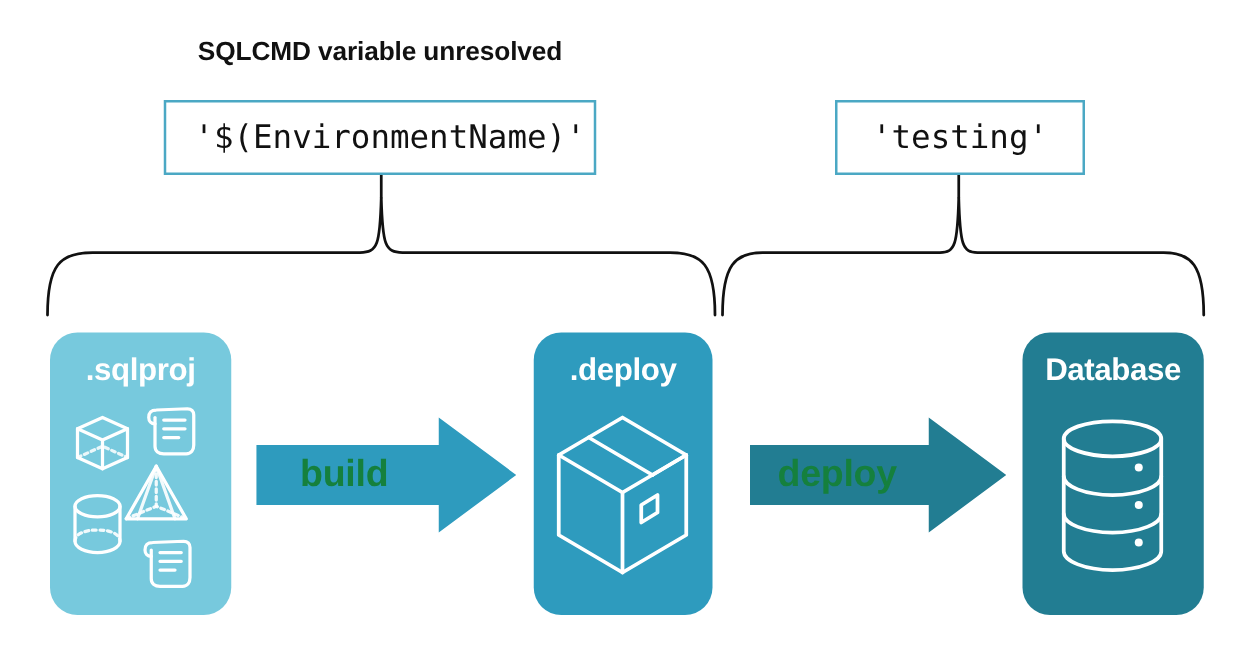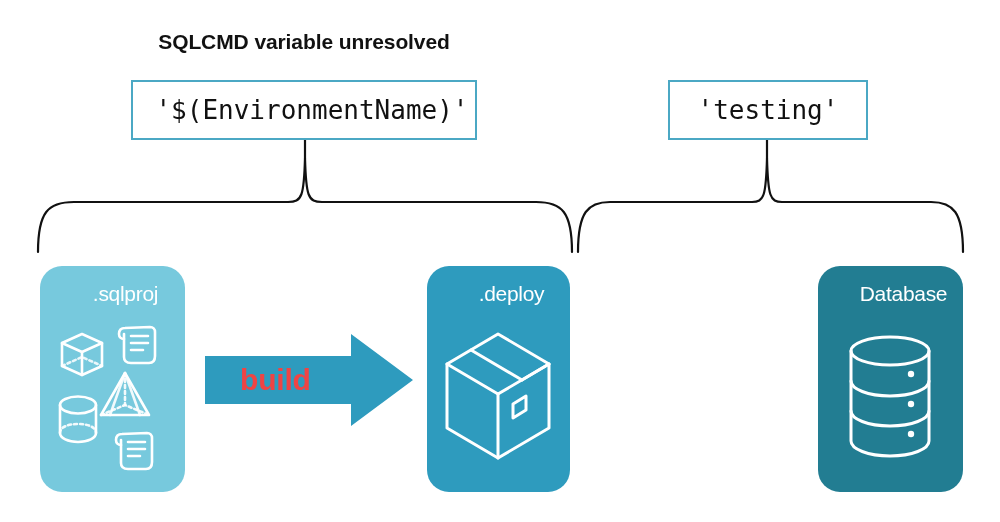--- a/index.html
+++ b/index.html
@@ -67,26 +67,26 @@
   
   .node {
     position: absolute;
     border-radius: 22px;
     top: 266px;
     height: 226px;
   }
   .node-label {
     position: absolute;
     top: 16px;
-    left: 13px;
+    left: 0;
     width: 100%;
     text-align: center;
     font-family: "Liberation Sans", sans-serif;
-    font-weight: normal;
-    font-size: 21px;
+    font-weight: bold;
+    font-size: 25px;
     color: #ffffff;
     letter-spacing: -0.3px;
     white-space: nowrap;
   }
   .node-art {
     position: absolute;
     left: 0;
     top: 52px;
     width: 100%;
     height: 170px;
@@ -105,21 +105,21 @@
     position: absolute;
     top: 0;
     left: 0;
     width: 100%;
     height: 100%;
     display: flex;
     align-items: center;
     font-family: "Liberation Sans", sans-serif;
     font-weight: bold;
     font-size: 30px;
-    color: #ef4444;
+    color: #15803d;
     letter-spacing: -0.2px;
     white-space: nowrap;
   }
   #arrow-build  { left: 205px; width: 208px; }
   #arrow-build  .arrow-label { padding-left: 35px; }
   #arrow-deploy { left: 600px; width: 205px; }
   #arrow-deploy .arrow-label { padding-left: 22px; }
   .arrow svg { position: absolute; left: 0; top: 0; }
 </style>
 </head>
@@ -229,14 +229,20 @@
     </svg>
   </div>
 
   <div class="arrow" id="arrow-build">
     <svg width="208" height="100" viewBox="0 0 208 100">
       <path d="M0 26 L146 26 L146 4 L208 50 L146 96 L146 74 L0 74 Z" fill="#2E9BBE"></path>
     </svg>
     <div class="arrow-label">build</div>
   </div>
 
+  <div class="arrow" id="arrow-deploy">
+    <svg width="205" height="100" viewBox="0 0 205 100">
+      <path d="M0 26 L143 26 L143 4 L205 50 L143 96 L143 74 L0 74 Z" fill="#227D92"></path>
+    </svg>
+    <div class="arrow-label">deploy</div>
+  </div>
 
 </div>
 
 </body></html>

